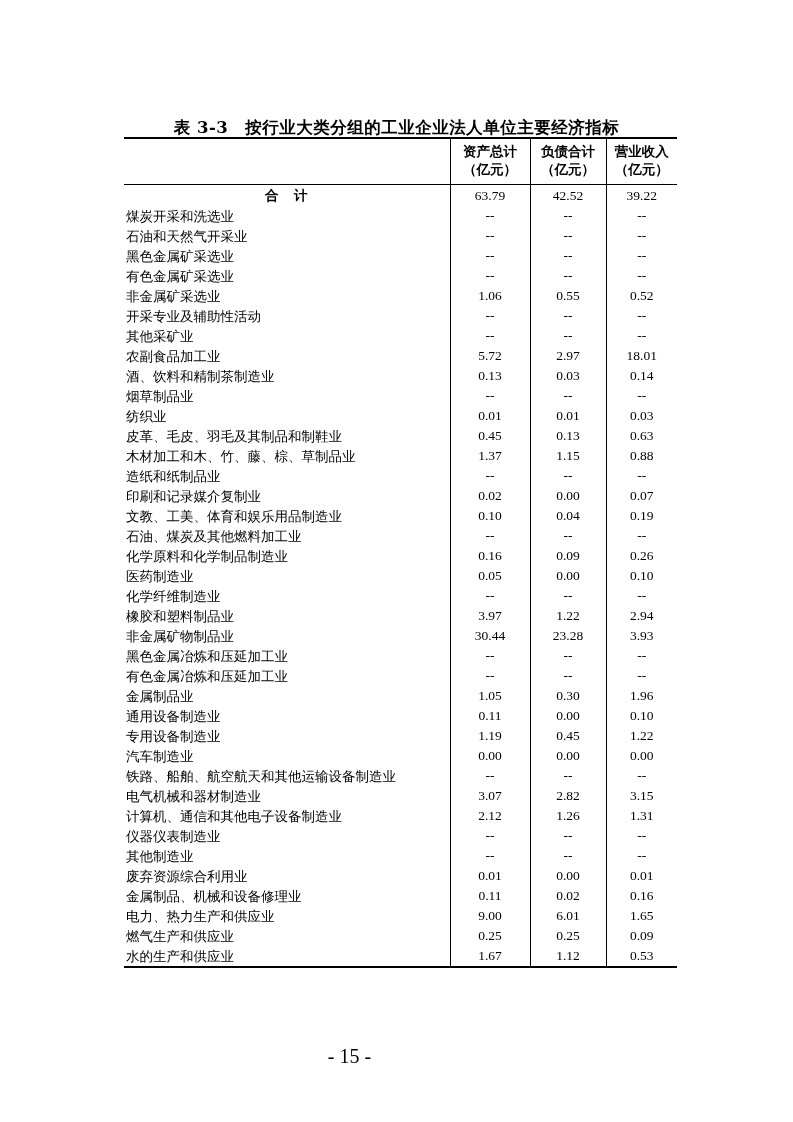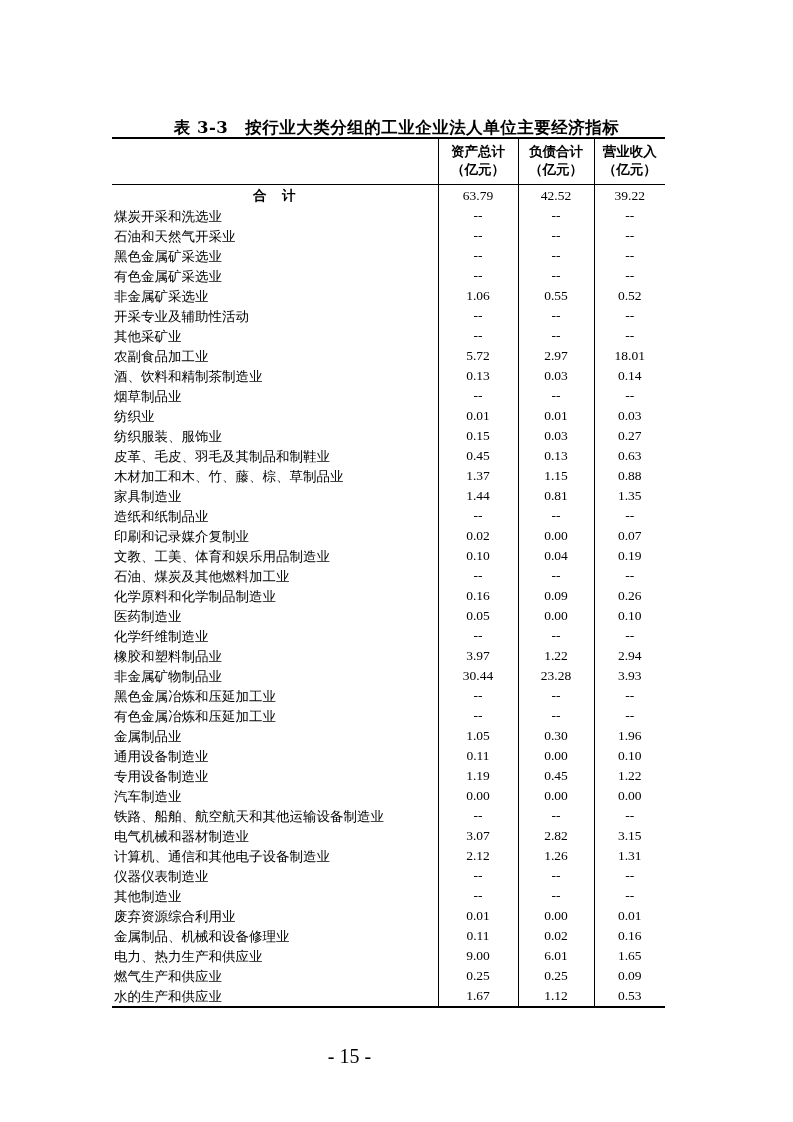--- a/index.html
+++ b/index.html
@@ -14,21 +14,21 @@
     top:103px; left:0; width:793px;
     text-align:center;
     font-size:16.5px;
     font-weight:bold;
     letter-spacing:0.5px;
     white-space:pre;
     margin-top:14px;
   }
   .table-container {
     position:absolute;
-    left:112px; top:137px; width:553px;
+    left:124px; top:137px; width:553px;
   }
   table.data-table {
     width:553px;
     table-layout:fixed;
     border-collapse:collapse;
     border-top:2.5px solid #000;
     border-bottom:2.5px solid #000;
   }
   col.c-label { width:326px; }
   col.c-v1 { width:80px; }
@@ -162,42 +162,30 @@
           <td class="num">--</td>
           <td class="num">--</td>
         </tr>
         <tr>
           <td class="label">纺织业</td>
           <td class="num">0.01</td>
           <td class="num">0.01</td>
           <td class="num">0.03</td>
         </tr>
         <tr>
-          <td class="label">纺织服装、服饰业</td>
-          <td class="num">0.15</td>
-          <td class="num">0.03</td>
-          <td class="num">0.27</td>
-        </tr>
-        <tr>
           <td class="label">皮革、毛皮、羽毛及其制品和制鞋业</td>
           <td class="num">0.45</td>
           <td class="num">0.13</td>
           <td class="num">0.63</td>
         </tr>
         <tr>
           <td class="label">木材加工和木、竹、藤、棕、草制品业</td>
           <td class="num">1.37</td>
           <td class="num">1.15</td>
           <td class="num">0.88</td>
-        </tr>
-        <tr>
-          <td class="label">家具制造业</td>
-          <td class="num">1.44</td>
-          <td class="num">0.81</td>
-          <td class="num">1.35</td>
         </tr>
         <tr>
           <td class="label">造纸和纸制品业</td>
           <td class="num">--</td>
           <td class="num">--</td>
           <td class="num">--</td>
         </tr>
         <tr>
           <td class="label">印刷和记录媒介复制业</td>
           <td class="num">0.02</td>

